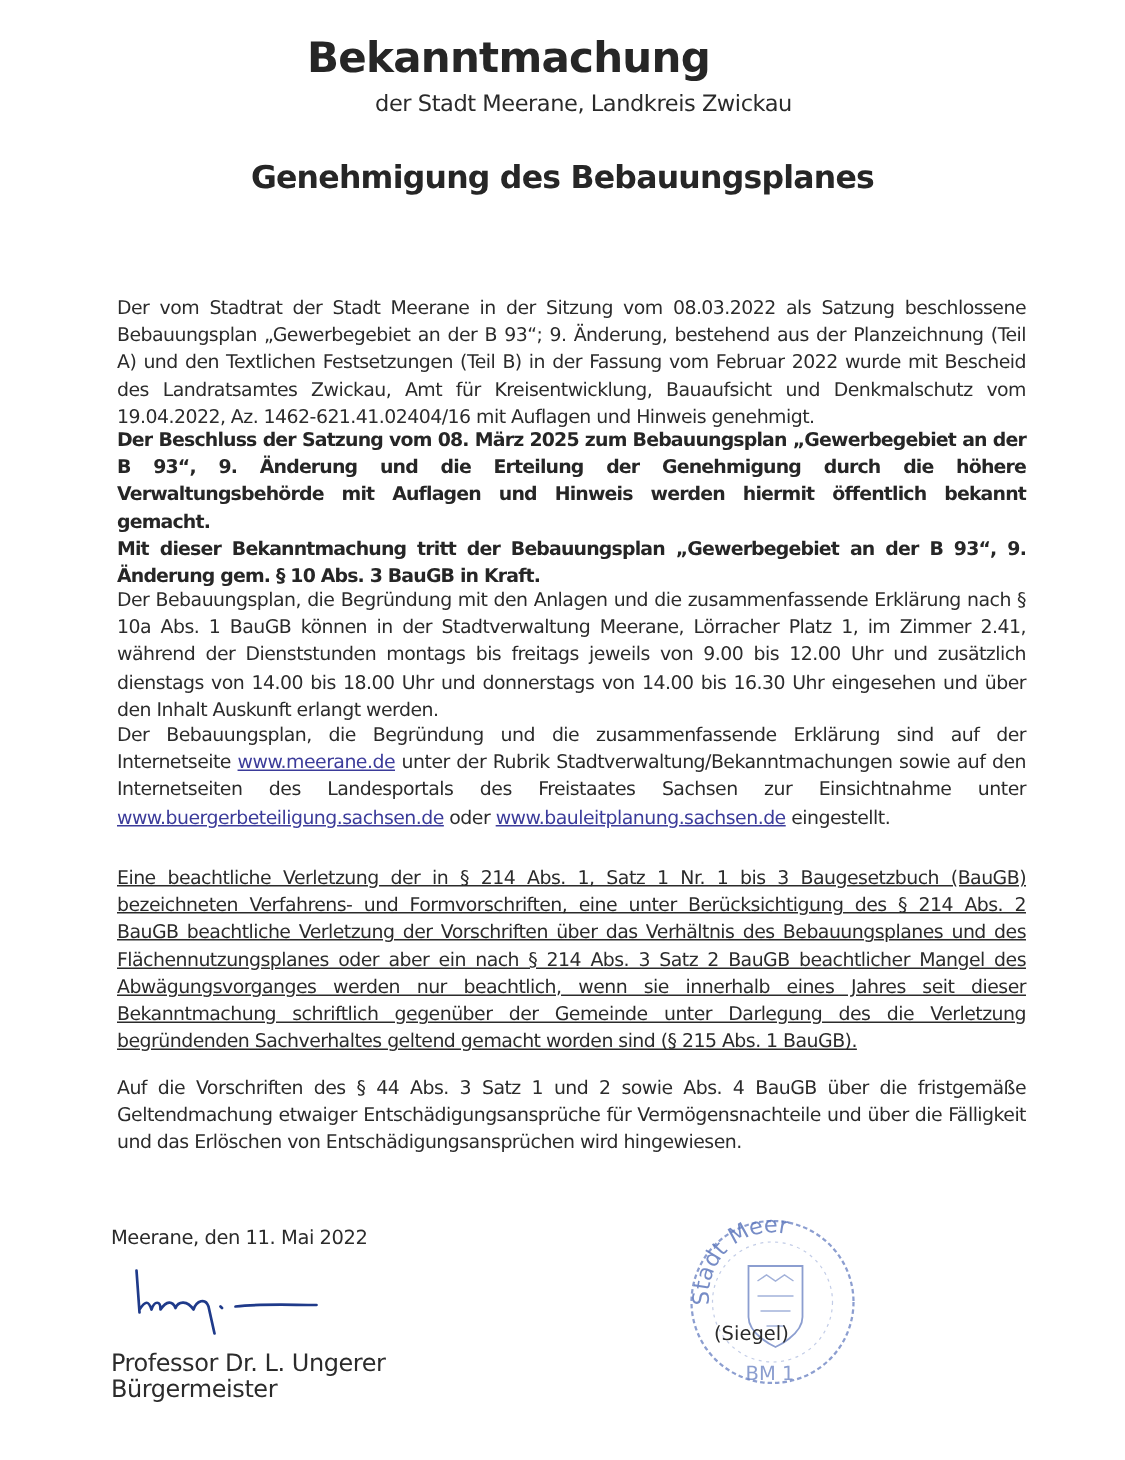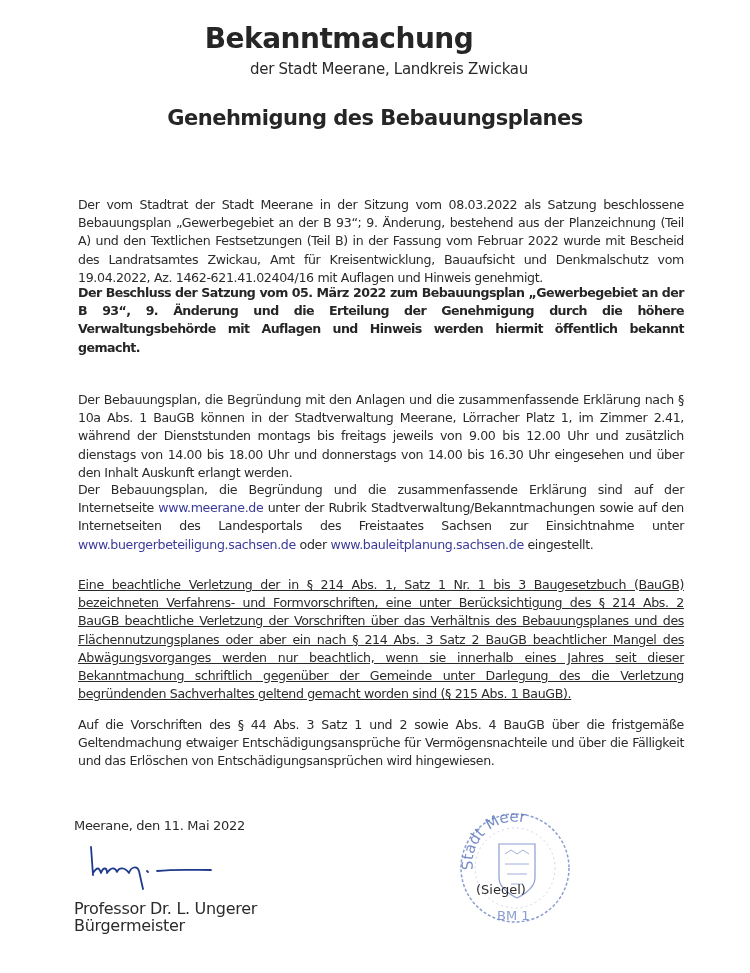--- a/index.html
+++ b/index.html
@@ -22,21 +22,21 @@
       font-weight: bold; font-size: 21px; line-height: 27px; color: #262626;
       letter-spacing: -0.5px;
     }
     .body {
       position: absolute; left: 78px; width: 606px;
       font-size: 12.6px; line-height: 18.2px; text-align: justify; color: #2b2b2b;
       letter-spacing: -0.35px;
     }
     .body p { margin: 0; }
     .bold { font-weight: bold; color: #262626; letter-spacing: -0.55px; }
-    .link { color: #3b3b9a; }
+    .link { color: #3b3b9a; text-decoration: underline; }
     .p1 { top: 196px; }
     .p2 { top: 284px; }
     .p3 { top: 391px; }
     .p4 { top: 481px; }
     .p5 { top: 576px; text-decoration: underline; }
     .p6 { top: 690px; margin-top: 26px; }
     .date { position: absolute; left: 74px; top: 818px; font-size: 13px; color: #2b2b2b; letter-spacing: -0.3px; }
     .sig { position: absolute; left: 85px; top: 845px; }
     .name { position: absolute; left: 74px; top: 900px; font-size: 16px; color: #2b2b2b; letter-spacing: -0.3px; line-height: 17px; }
     .seal { position: absolute; left: 455px; top: 808px; }
@@ -51,21 +51,22 @@
 
   <div class="heading">
     <div>Genehmigung des Bebauungsplanes</div>
   </div>
 
   <div class="body p1">
     <p>Der vom Stadtrat der Stadt Meerane in der Sitzung vom 08.03.2022 als Satzung beschlossene Bebauungsplan „Gewerbegebiet an der B 93“; 9. Änderung, bestehend aus der Planzeichnung (Teil A) und den Textlichen Festsetzungen (Teil B) in der Fassung vom Februar 2022 wurde mit Bescheid des Landratsamtes Zwickau, Amt für Kreisentwicklung, Bauaufsicht und Denkmalschutz vom 19.04.2022, Az. 1462-621.41.02404/16 mit Auflagen und Hinweis genehmigt.</p>
   </div>
 
   <div class="body p2 bold">
-    <p>Der Beschluss der Satzung vom 05. März 2022 zum Bebauungsplan „Gewerbegebiet an der B 93“, 9. Änderung und die Erteilung der Genehmigung durch die höhere Verwaltungsbehörde mit Auflagen und Hinweis werden hiermit öffentlich bekannt gemacht.</p>
+    <p>Der Beschluss der Satzung vom 08. März 2025 zum Bebauungsplan „Gewerbegebiet an der B 93“, 9. Änderung und die Erteilung der Genehmigung durch die höhere Verwaltungsbehörde mit Auflagen und Hinweis werden hiermit öffentlich bekannt gemacht.</p>
+    <p>Mit dieser Bekanntmachung tritt der Bebauungsplan „Gewerbegebiet an der B 93“, 9. Änderung gem. § 10 Abs. 3 BauGB in Kraft.</p>
   </div>
 
   <div class="body p3">
     <p>Der Bebauungsplan, die Begründung mit den Anlagen und die zusammenfassende Erklärung nach § 10a Abs. 1 BauGB können in der Stadtverwaltung Meerane, Lörracher Platz 1, im Zimmer 2.41, während der Dienststunden montags bis freitags jeweils von 9.00 bis 12.00 Uhr und zusätzlich dienstags von 14.00 bis 18.00 Uhr und donnerstags von 14.00 bis 16.30 Uhr eingesehen und über den Inhalt Auskunft erlangt werden.</p>
   </div>
 
   <div class="body p4">
     <p>
       <span>Der Bebauungsplan, die Begründung und die zusammenfassende Erklärung sind auf der Internetseite </span><a class="link">www.meerane.de</a><span> unter der Rubrik Stadtverwaltung/Bekanntmachungen sowie auf den Internetseiten des Landesportals des Freistaates Sachsen zur Einsichtnahme unter </span><a class="link">www.buergerbeteiligung.sachsen.de</a><span> oder </span><a class="link">www.bauleitplanung.sachsen.de</a><span> eingestellt.</span>
     </p>

